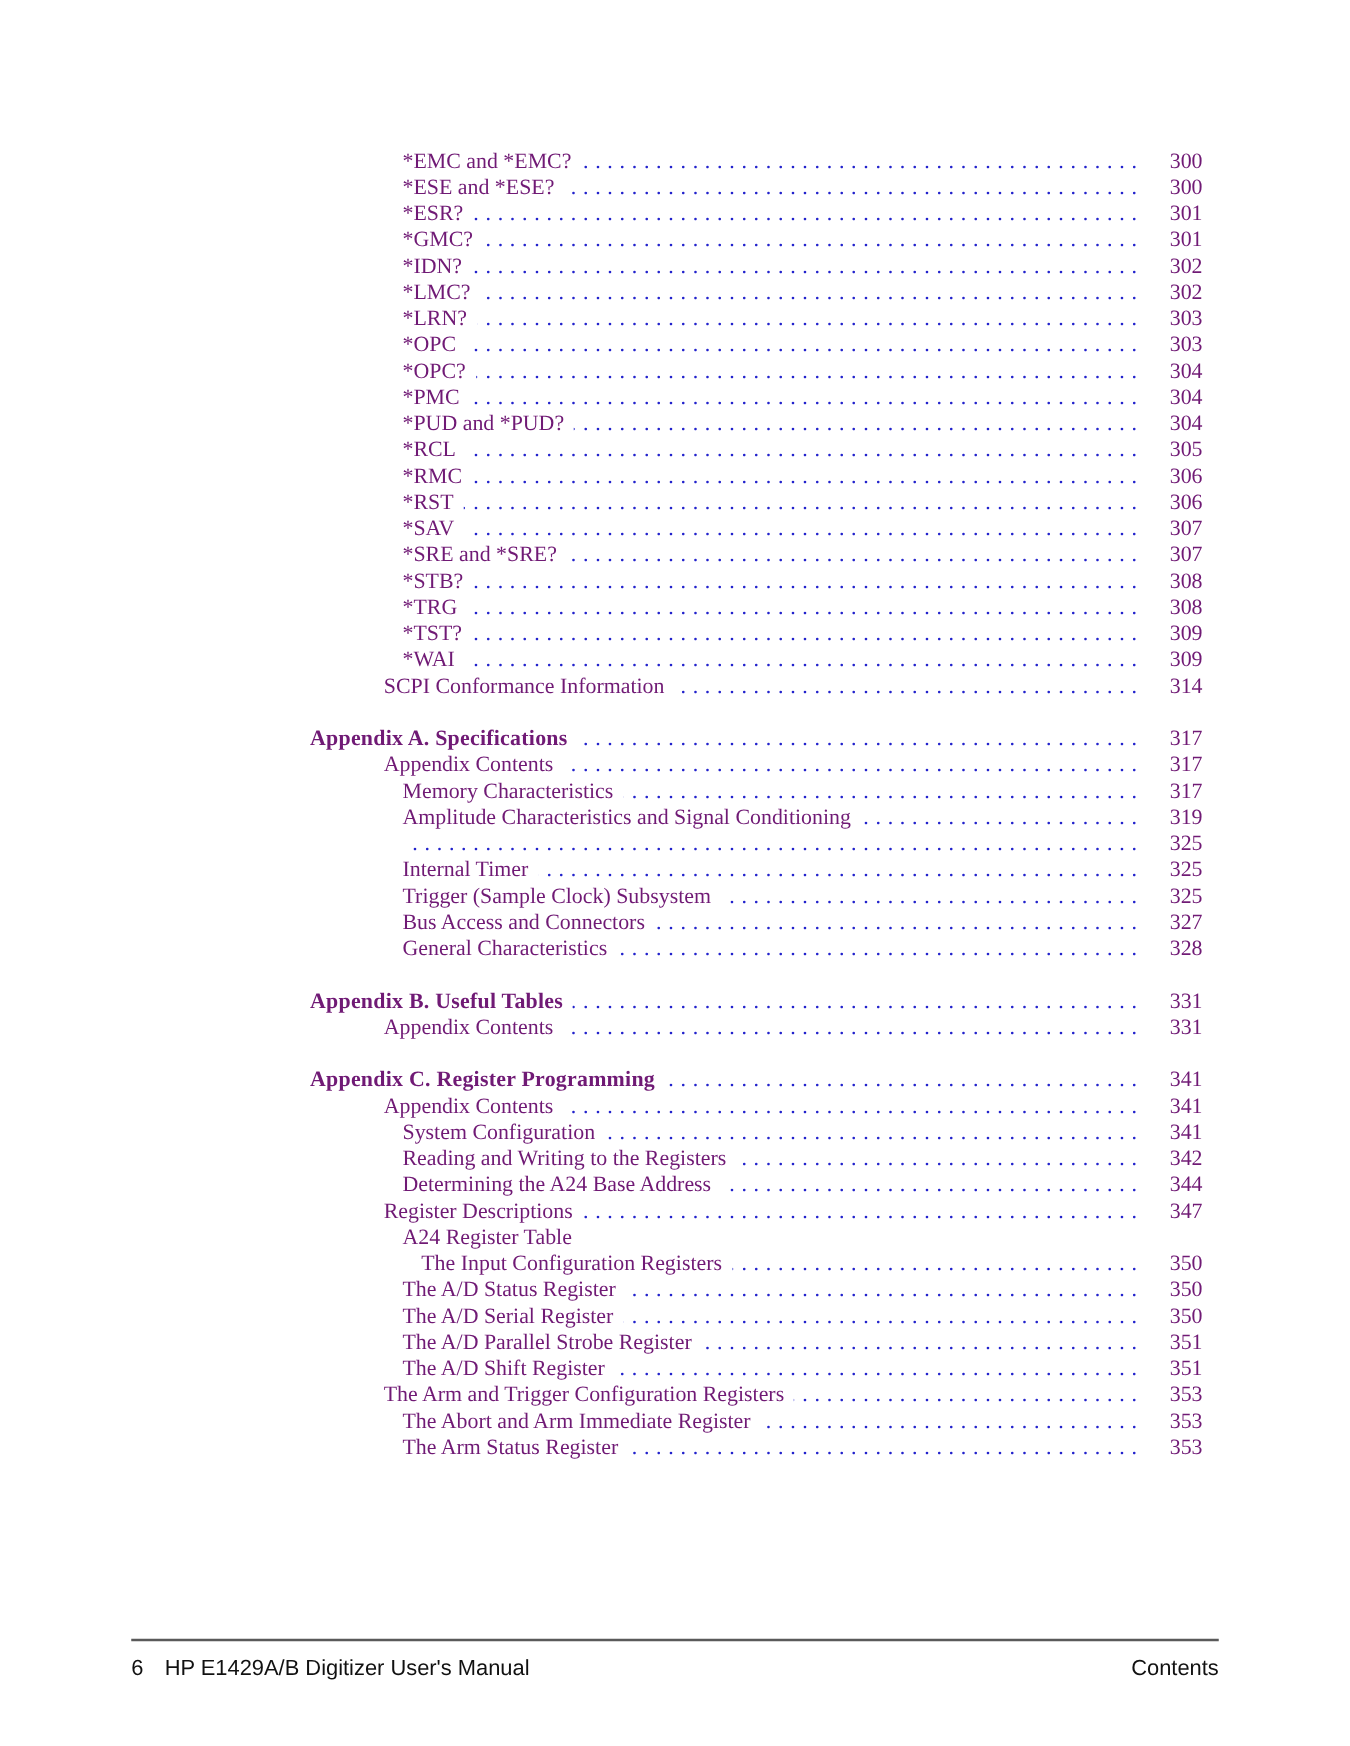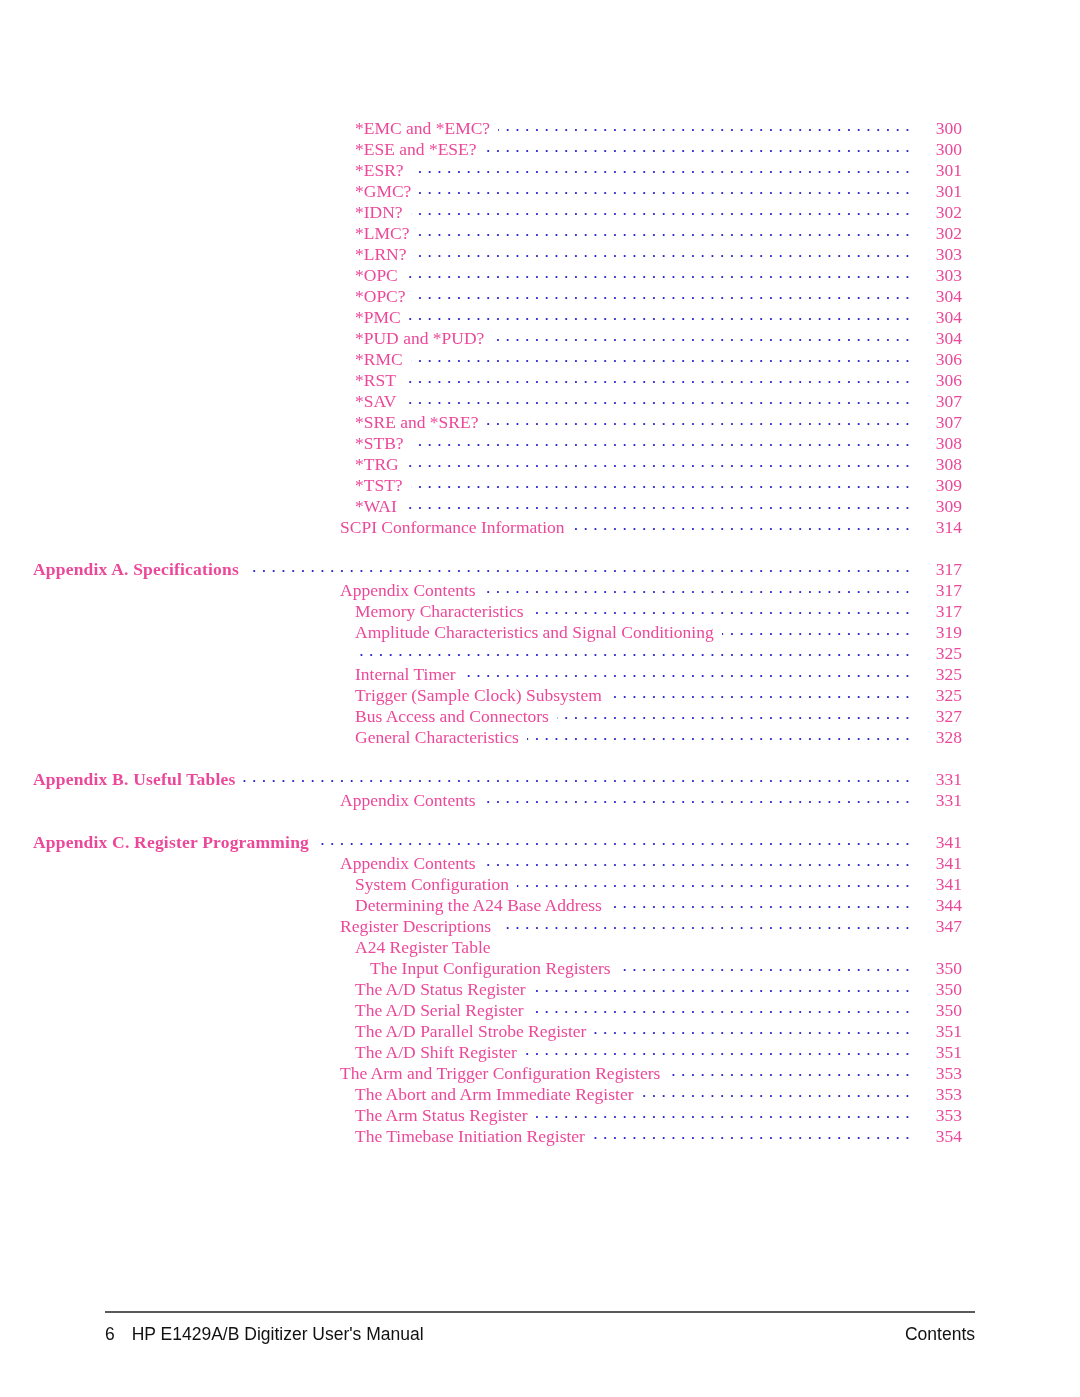--- a/index.html
+++ b/index.html
@@ -28,28 +28,27 @@
   
   #toc {
     position: absolute;
     left: 0;
     top: 118px;
     width: 1080px;
   }
 
   .toc-row {
     display: flex;
-    align-items: flex-start;
+    align-items: flex-end;
     height: 21px;
     line-height: 21px;
-    color: #ec4899;
+    color: #701a75;
     font-size: 17.5px;
     white-space: nowrap;
     padding-right: 118px;   
-    margin-left: 33px;
   }
 
   .toc-row.gap-before { margin-top: 21px; }
 
   .toc-label {
     flex: 0 0 auto;
     padding-right: 6px;
   }
 
   .toc-leader {
@@ -72,21 +71,21 @@
 
   .toc-page {
     flex: 0 0 auto;
     width: 40px;
     text-align: right;
     padding-left: 10px;
     font-size: 17.5px;
   }
 
   
-  .lvl0 { }
+  .lvl0 { padding-left: 248px; }
   .lvl1 { padding-left: 307px; }
   .lvl2 { padding-left: 322px; }
   .lvl3 { padding-left: 337px; }
 
   .chapter .toc-label { font-weight: bold; letter-spacing: 0.2px; }
 
   
   #footer-rule {
     position: absolute;
     left: 105px;
@@ -167,20 +166,25 @@
         <span class="toc-label">*PMC</span>
         <span class="toc-leader"></span>
         <span class="toc-page">304</span>
       </div>
       <div class="toc-row lvl2">
         <span class="toc-label">*PUD and *PUD?</span>
         <span class="toc-leader"></span>
         <span class="toc-page">304</span>
       </div>
       <div class="toc-row lvl2">
+        <span class="toc-label">*RCL</span>
+        <span class="toc-leader"></span>
+        <span class="toc-page">305</span>
+      </div>
+      <div class="toc-row lvl2">
         <span class="toc-label">*RMC</span>
         <span class="toc-leader"></span>
         <span class="toc-page">306</span>
       </div>
       <div class="toc-row lvl2">
         <span class="toc-label">*RST</span>
         <span class="toc-leader"></span>
         <span class="toc-page">306</span>
       </div>
       <div class="toc-row lvl2">
@@ -281,20 +285,25 @@
         <span class="toc-label">Appendix Contents</span>
         <span class="toc-leader"></span>
         <span class="toc-page">341</span>
       </div>
       <div class="toc-row lvl2">
         <span class="toc-label">System Configuration</span>
         <span class="toc-leader"></span>
         <span class="toc-page">341</span>
       </div>
       <div class="toc-row lvl2">
+        <span class="toc-label">Reading and Writing to the Registers</span>
+        <span class="toc-leader"></span>
+        <span class="toc-page">342</span>
+      </div>
+      <div class="toc-row lvl2">
         <span class="toc-label">Determining the A24 Base Address</span>
         <span class="toc-leader"></span>
         <span class="toc-page">344</span>
       </div>
       <div class="toc-row lvl1">
         <span class="toc-label">Register Descriptions</span>
         <span class="toc-leader"></span>
         <span class="toc-page">347</span>
       </div>
       <div class="toc-row lvl2 no-leader">
@@ -334,25 +343,20 @@
       </div>
       <div class="toc-row lvl2">
         <span class="toc-label">The Abort and Arm Immediate Register</span>
         <span class="toc-leader"></span>
         <span class="toc-page">353</span>
       </div>
       <div class="toc-row lvl2">
         <span class="toc-label">The Arm Status Register</span>
         <span class="toc-leader"></span>
         <span class="toc-page">353</span>
-      </div>
-      <div class="toc-row lvl2">
-        <span class="toc-label">The Timebase Initiation Register</span>
-        <span class="toc-leader"></span>
-        <span class="toc-page">354</span>
       </div>
     </div>
 
   <div id="footer-rule"></div>
 
   <div id="footer">
     <div id="footer-left">
       <span id="footer-pagenum">6</span>
       <span id="footer-title">HP E1429A/B Digitizer User's Manual</span>
     </div>

